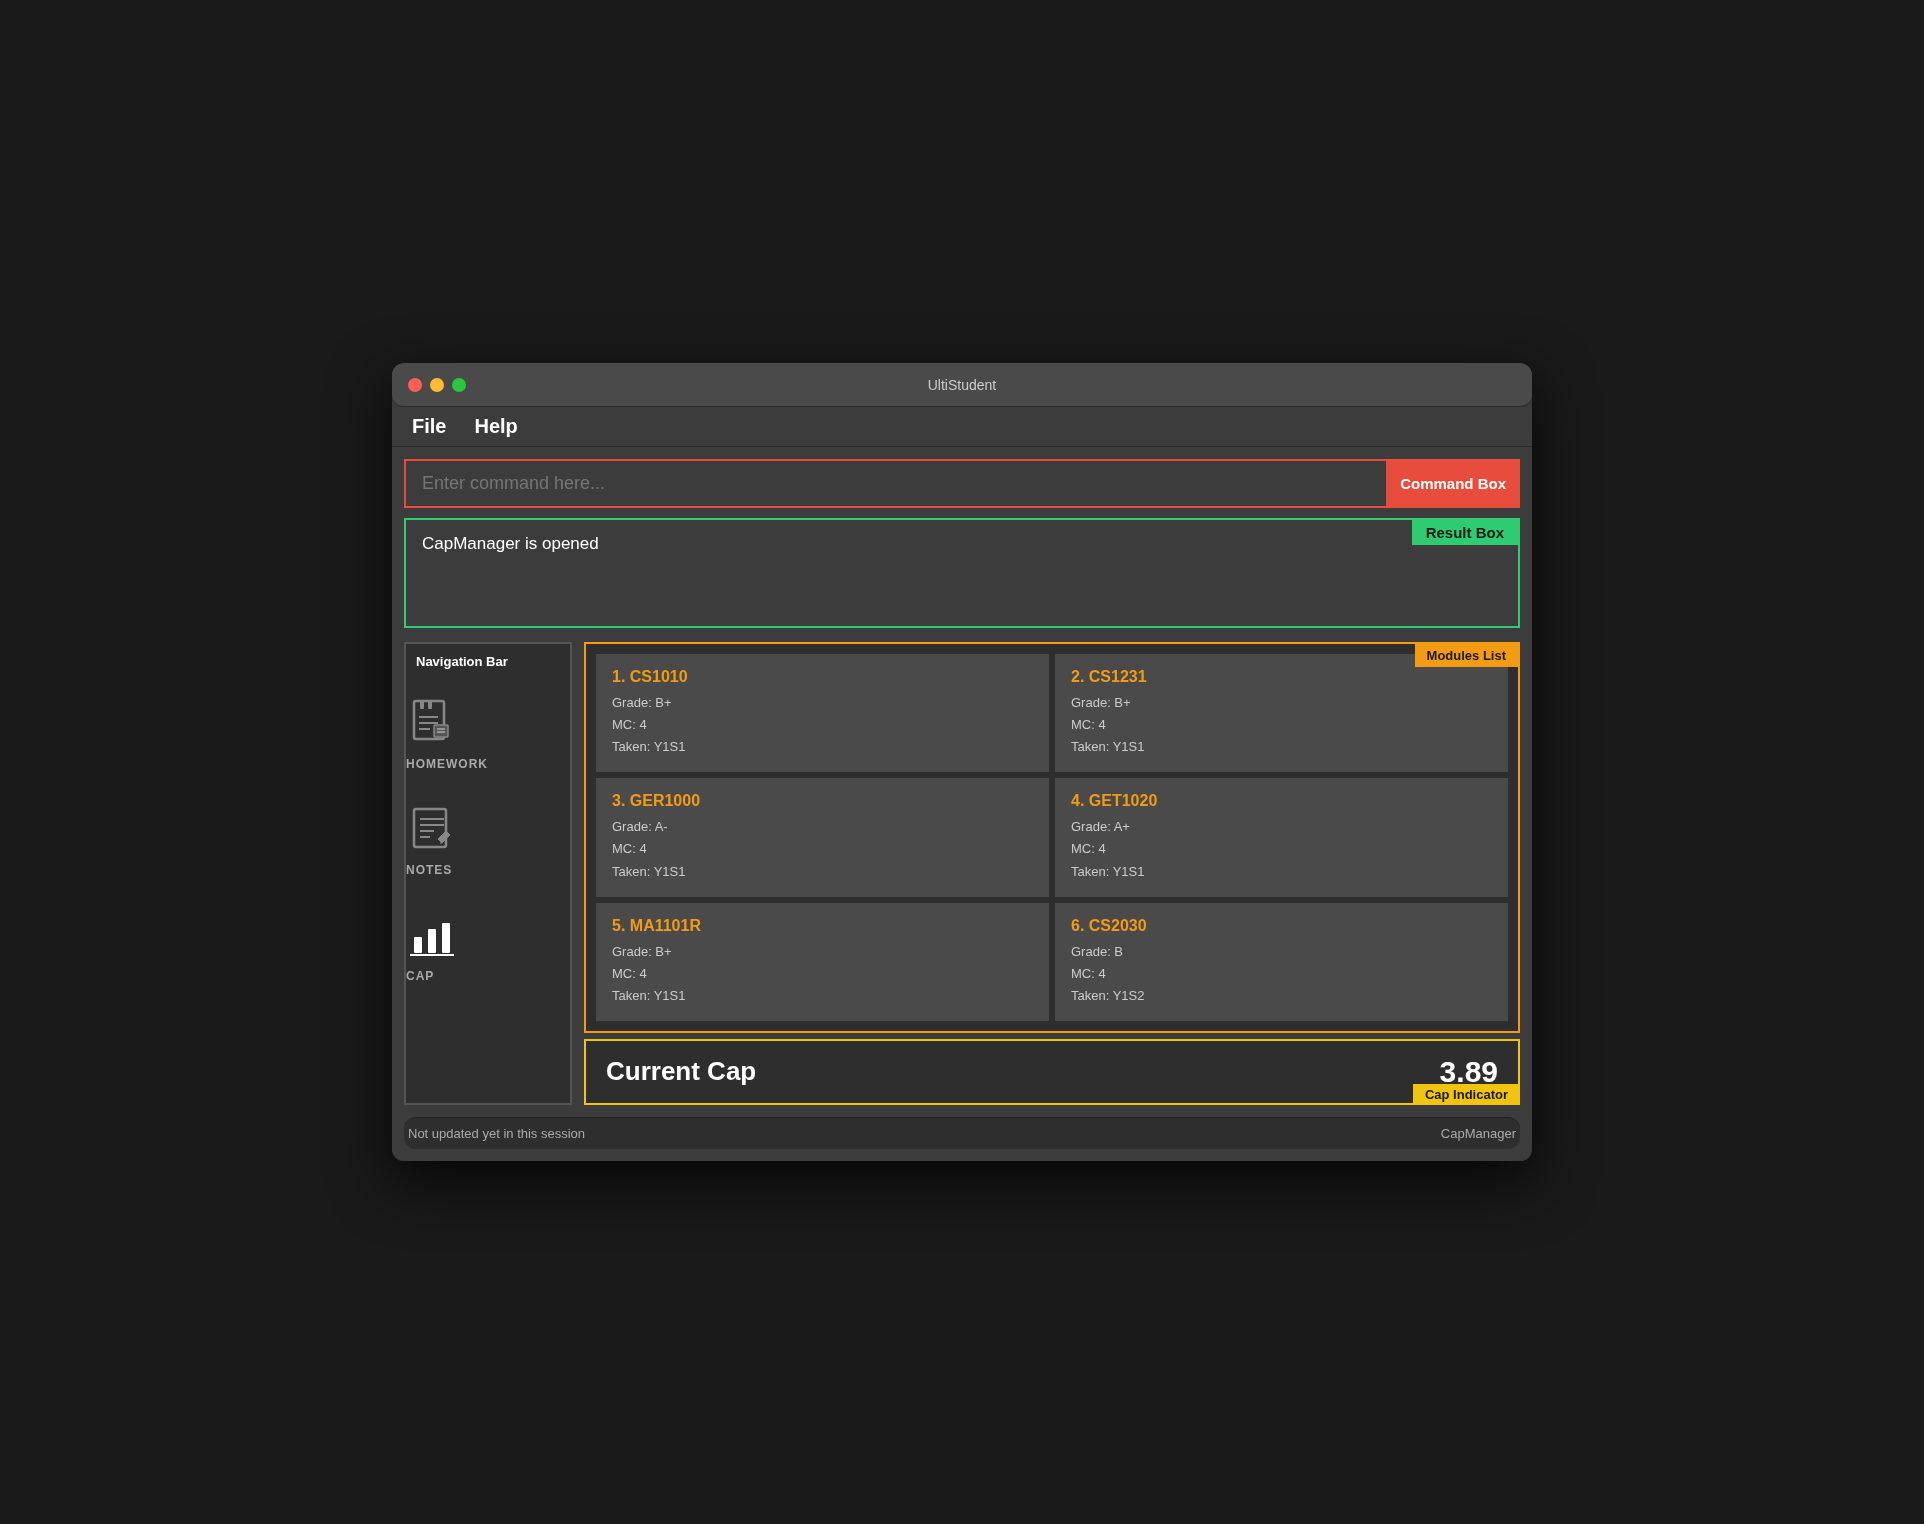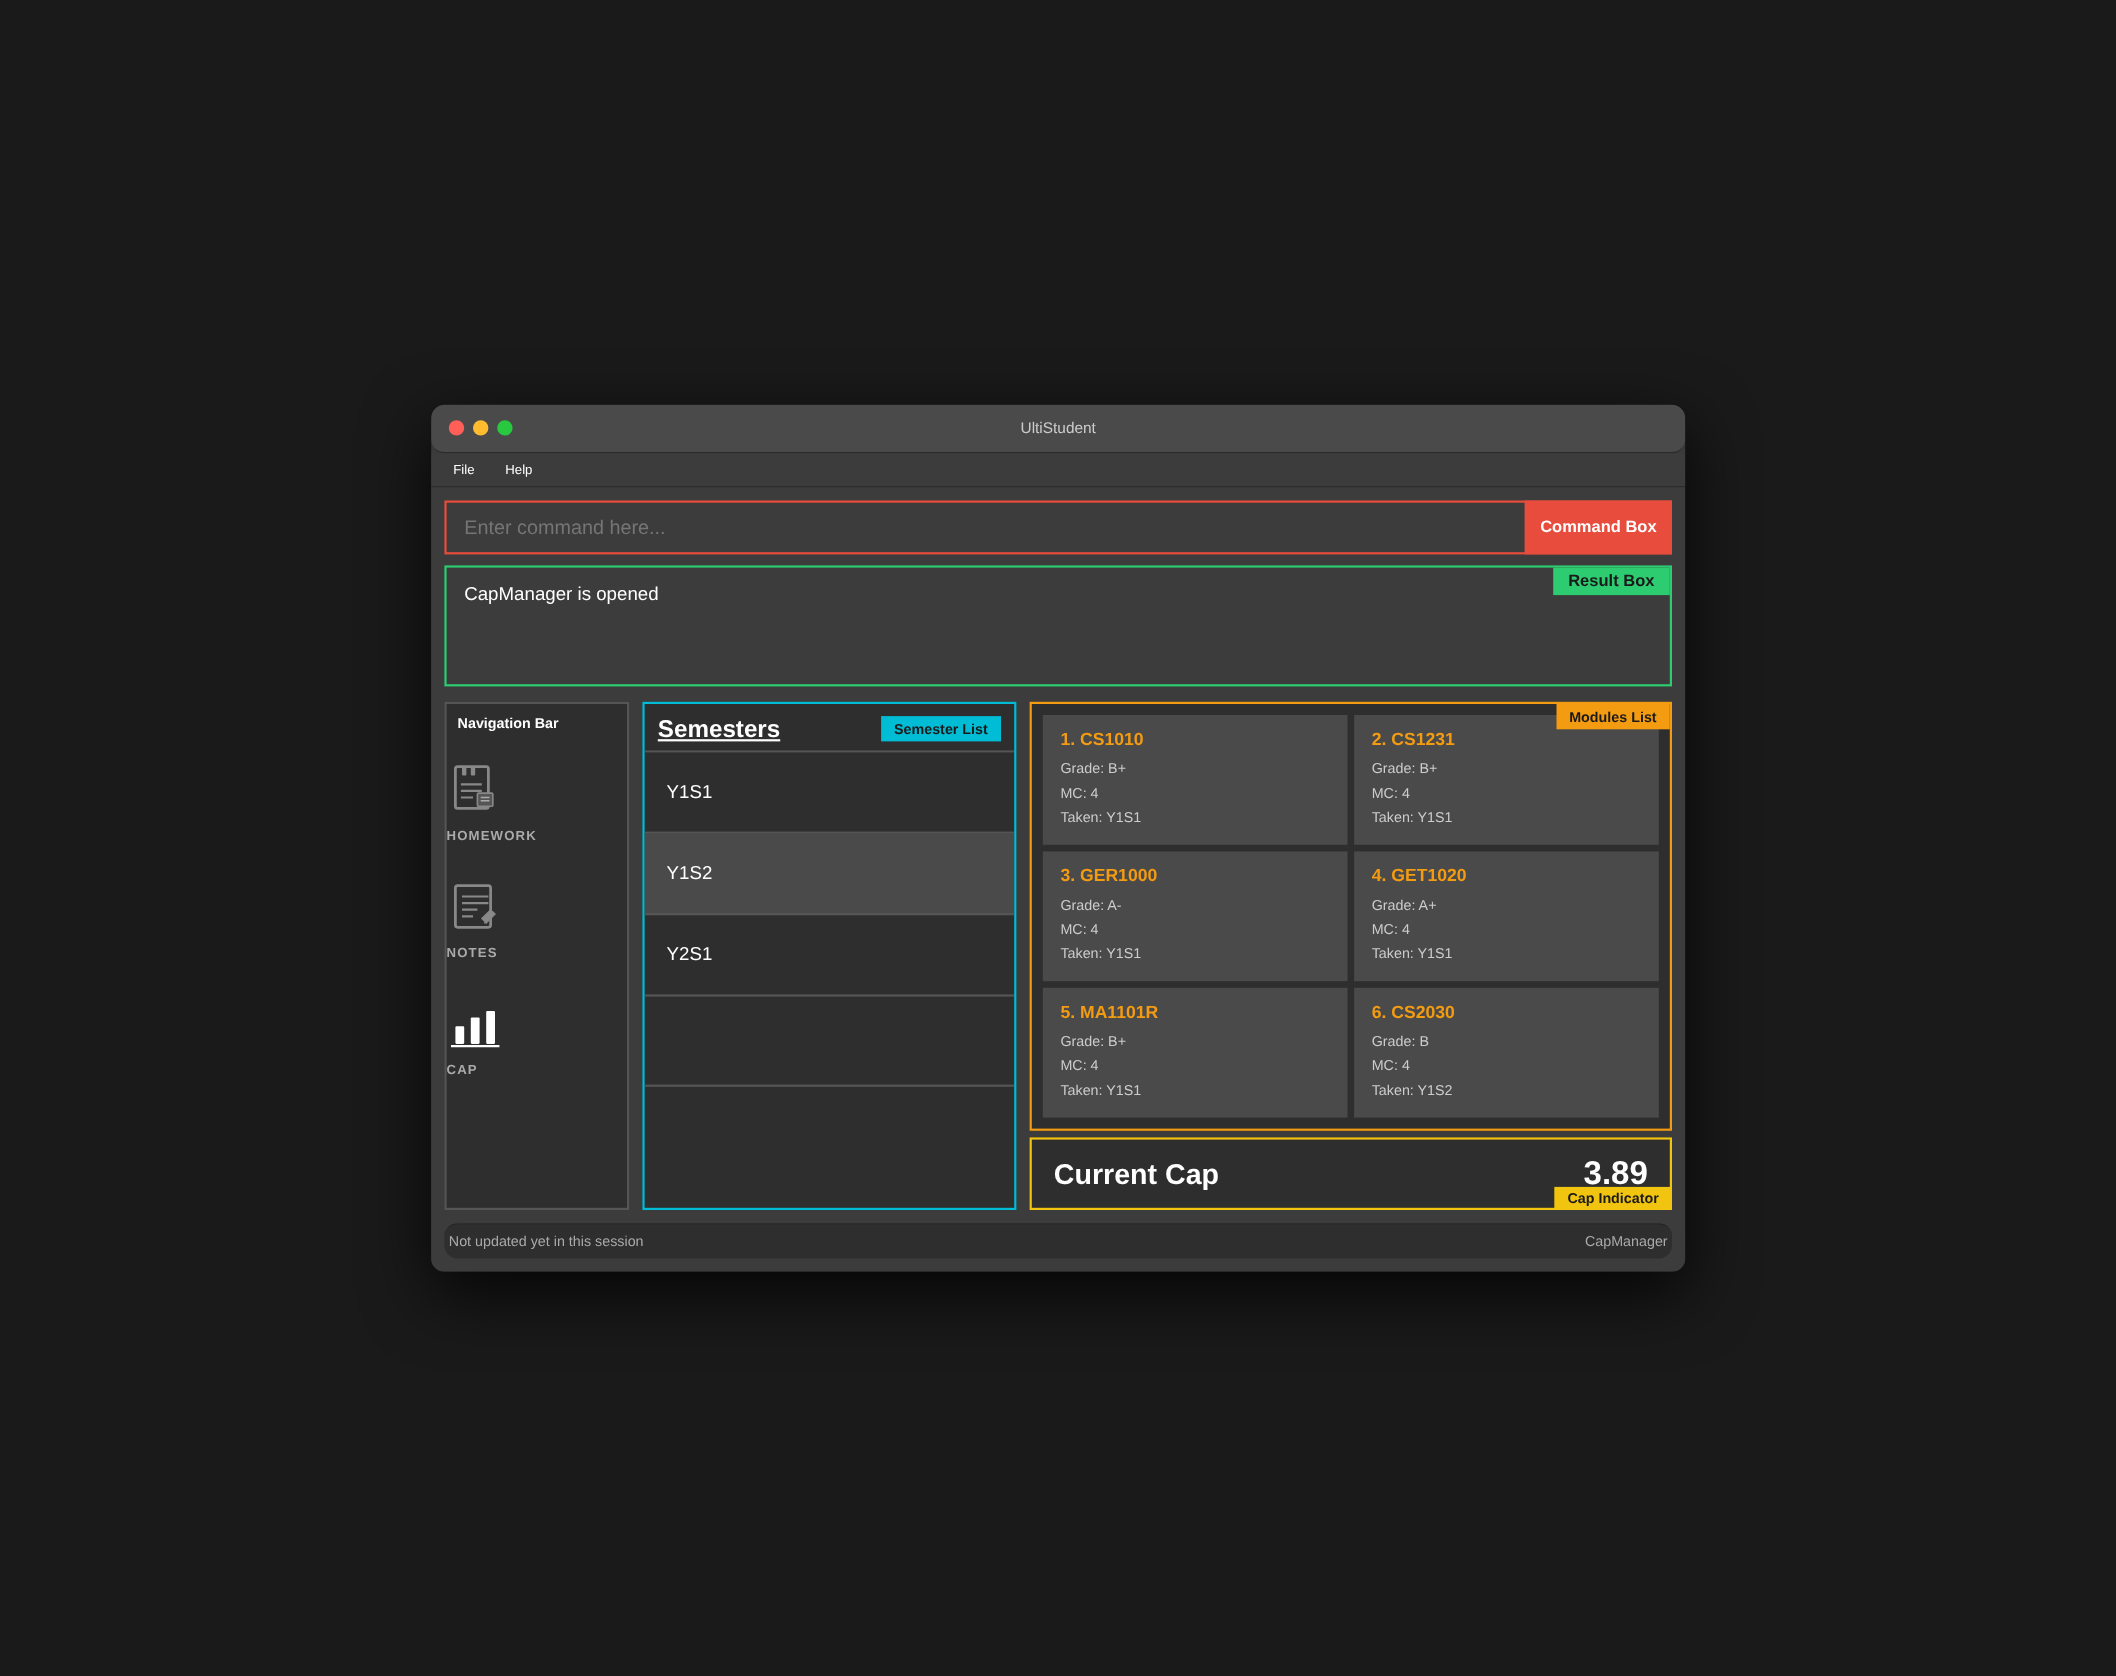--- a/index.html
+++ b/index.html
@@ -51,22 +51,22 @@
     }
     .menu-bar {
       background: #3c3c3c;
       padding: 6px 16px;
       display: flex;
       gap: 20px;
       border-bottom: 1px solid #2a2a2a;
     }
     .menu-item {
       color: #ffffff;
-      font-size: 12px;
-      font-weight: 400;
+      font-size: 20px;
+      font-weight: 700;
       cursor: pointer;
       padding: 2px 4px;
     }
     .app-body {
       background: #3c3c3c;
       padding: 12px;
     }
     .command-box-wrapper {
       position: relative;
       margin-bottom: 10px;
@@ -373,32 +373,20 @@
           <svg class="nav-icon" viewBox="0 0 52 52" fill="none">
             <rect x="8" y="28" width="8" height="16" rx="1" fill="#ffffff"></rect>
             <rect x="22" y="20" width="8" height="24" rx="1" fill="#ffffff"></rect>
             <rect x="36" y="14" width="8" height="30" rx="1" fill="#ffffff"></rect>
             <line x1="4" y1="46" x2="48" y2="46" stroke="#ffffff" stroke-width="2"></line>
           </svg>
           <span class="nav-item-label">CAP</span>
         </div>
       </div>
 
-      <div class="semester-list">
-        <div class="semester-list-header">
-          <span class="semester-list-title">Semesters</span>
-          <span class="semester-list-label">Semester List</span>
-        </div>
-        <div class="semester-items">
-          <div class="semester-item">Y1S1</div>
-          <div class="semester-item selected">Y1S2</div>
-          <div class="semester-item">Y2S1</div>
-          <div class="semester-item" style="padding: 40px;"></div>
-        </div>
-      </div>
 
       <div class="right-panel">
 
         <div class="modules-list">
           <span class="modules-list-label">Modules List</span>
           <div class="modules-grid">
 
             <div class="module-card">
               <div class="module-title">
                 <span>1.</span>

